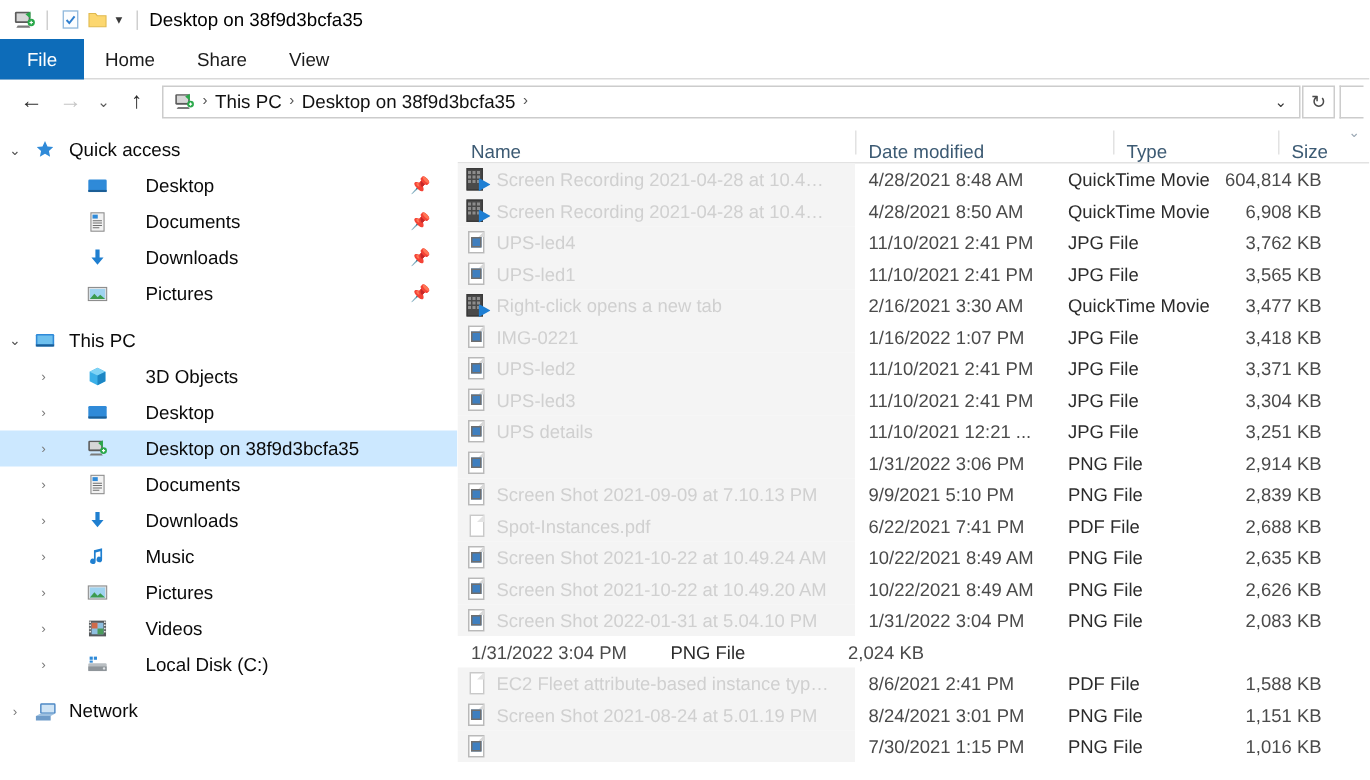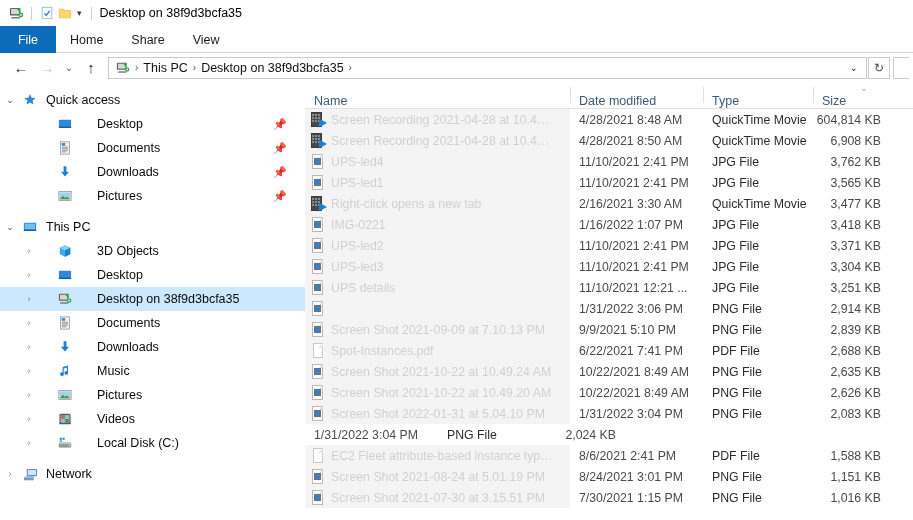--- a/index.html
+++ b/index.html
@@ -111,21 +111,21 @@
     border-bottom: 1px solid #e2e2e2; font-size: 12.5px; color: #3c5a73;
     background: #ffffff;
   }
   .colhead > div { position: relative; height: 100%; display: flex; align-items: flex-end; padding-left: 9px; }
   .colhead > div + div::before {
     content: ""; position: absolute; left: 0; top: 5px; bottom: 5px;
     width: 1px; background: #e2e2e2;
   }
   .c-name { width: 265px; flex: 0 0 265px; }
   .c-date { width: 133px; flex: 0 0 133px; }
-  .c-type { width: 110px; flex: 0 0 110px; }
+  .c-type { width: 110px; flex: 0 0 110px; margin-left: 39px; }
   .c-size { width: 75px; flex: 0 0 75px; }
   .sortmark { position: absolute; left: 47px; top: 1px; font-size: 9px; color: #9aa7b3; }
 
   .rows { position: relative; }
   .row { height: 21px; display: flex; align-items: center; font-size: 12.3px; }
   .cell-name {
     width: 265px; flex: 0 0 265px; display: flex; align-items: center;
     height: 21px; background: #f4f4f4; padding-left: 5px; overflow: hidden;
   }
   .fname {
@@ -694,21 +694,20 @@
             <div class="cell-date">8/24/2021 3:01 PM</div>
             <div class="cell-type">PNG File</div>
             <div class="cell-size">1,151 KB</div>
           </div>
           <div class="row">
             <div class="cell-name">
               <span class="ficon">
                 <span class="pg"></span>
                 <span class="thumb"></span>
               </span>
-              <span class="fname">Screen Shot 2021-07-30 at 3.15.51 PM</span>
             </div>
             <div class="cell-date">7/30/2021 1:15 PM</div>
             <div class="cell-type">PNG File</div>
             <div class="cell-size">1,016 KB</div>
           </div>
         </div>
     </div>
   </div>
 </div>
 

